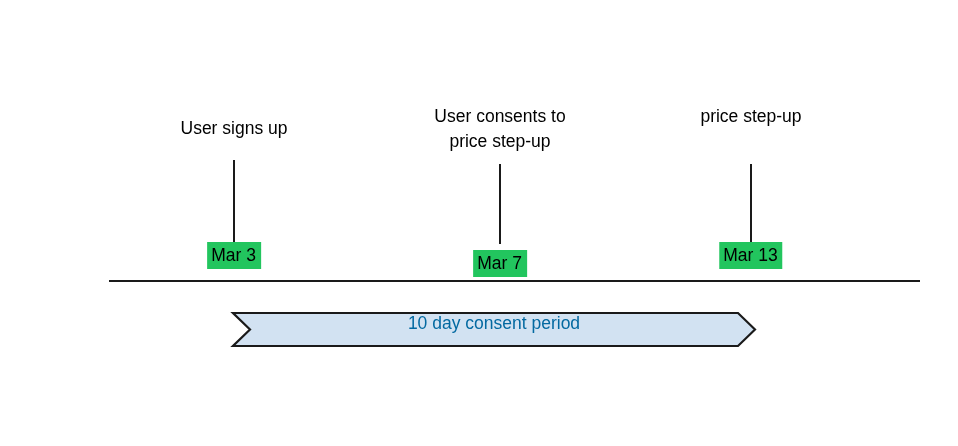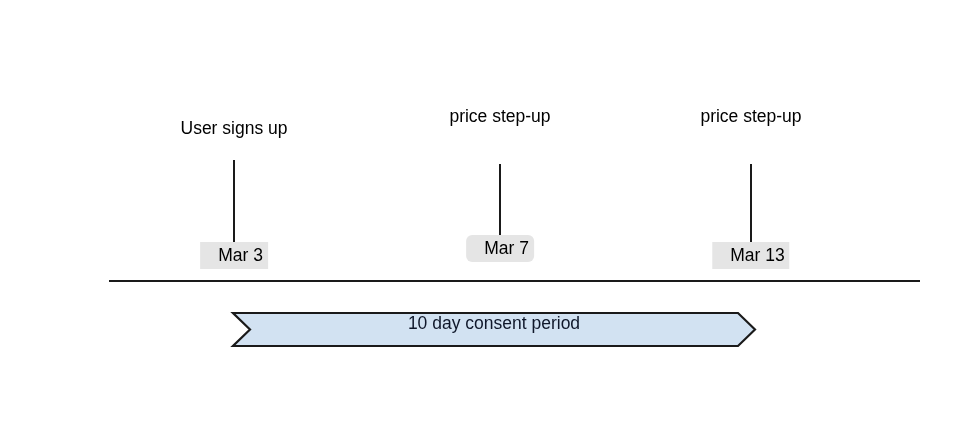--- a/index.html
+++ b/index.html
@@ -48,25 +48,25 @@
   }
   .event-tick {
     position: absolute;
     width: 2px;
     background: #1a1a1a;
     transform: translateX(-1px);
   }
   .event-date {
     position: absolute;
     transform: translateX(-50%);
-    background: #e5e5e5;
+    background: #22c55e;
     color: #000000;
     font-size: 17.5px;
     line-height: 22px;
-    padding: 2px 5px 3px 18px;
+    padding: 2px 5px 3px 4px;
     white-space: nowrap;
   }
 
   
   .period-banner {
     position: absolute;
     left: 188px;
     top: 312px;
     width: 524px;
     height: 35px;
@@ -80,21 +80,21 @@
   .period-banner-text {
     position: absolute;
     left: 0;
     top: 0;
     width: 524px;
     height: 23px;
     display: flex;
     align-items: center;
     justify-content: center;
     font-size: 17.5px;
-    color: #0f172a;
+    color: #0369a1;
     white-space: nowrap;
     pointer-events: none;
   }
 </style>
 </head>
 <body>
 
 <div id="timeline-diagram">
 
   <div class="axis-line"></div>
@@ -102,24 +102,25 @@
   <div class="event" style="left:190px;">
     <div class="event-label" style="top:116px;">
       <div>User signs up</div>
     </div>
     <div class="event-tick" style="top:160px; height:84px;"></div>
     <div class="event-date" style="top:242px;">Mar 3</div>
   </div>
 
   <div class="event" style="left:456px;">
     <div class="event-label" style="top:104px;">
+      <div>User consents to</div>
       <div>price step-up</div>
     </div>
     <div class="event-tick" style="top:164px; height:80px;"></div>
-    <div class="event-date" style="top:235px;border-radius:6px;">Mar 7</div>
+    <div class="event-date" style="top:250px;">Mar 7</div>
   </div>
 
   <div class="event" style="left:707px;">
     <div class="event-label" style="top:104px;">
       <div>price step-up</div>
     </div>
     <div class="event-tick" style="top:164px; height:80px;"></div>
     <div class="event-date" style="top:242px;text-align:center;">Mar 13</div>
   </div>
 

